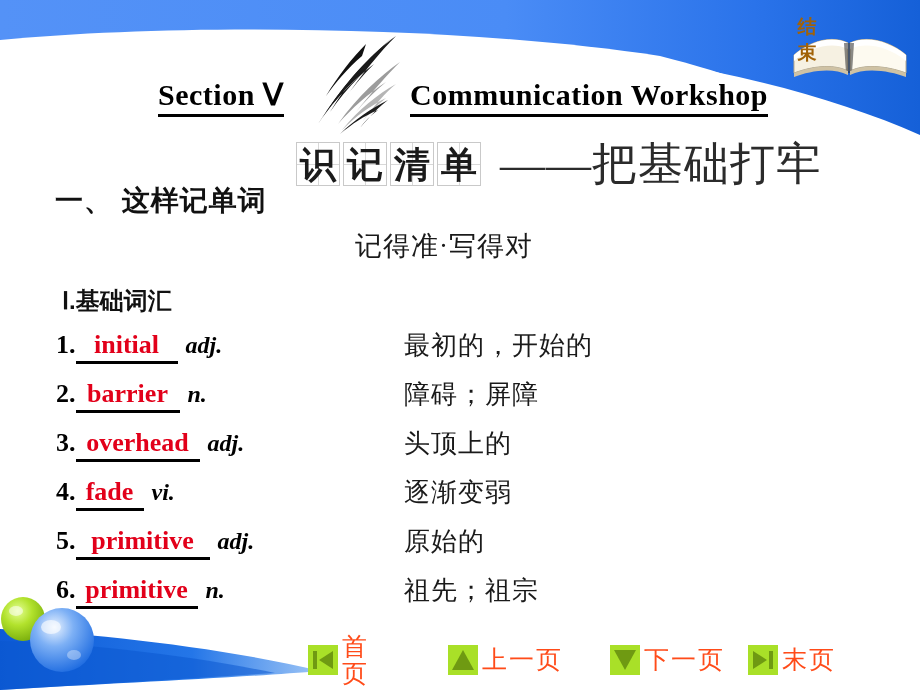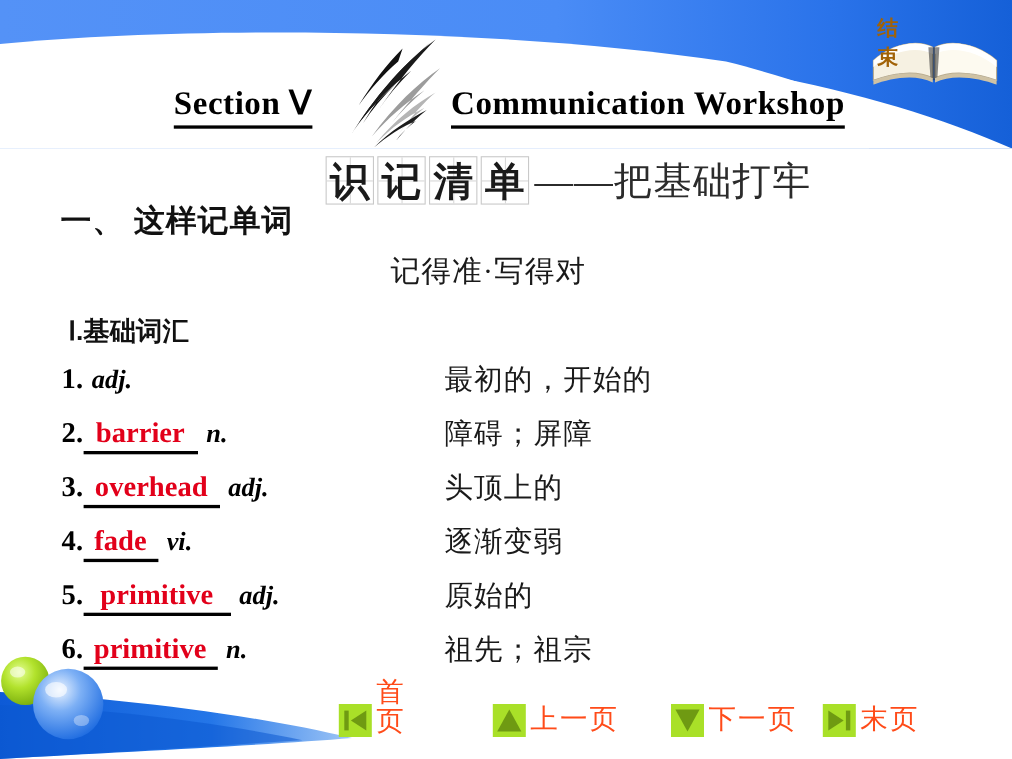--- a/index.html
+++ b/index.html
@@ -64,21 +64,21 @@
     content:"";position:absolute;left:0;top:50%;width:100%;
     border-top:1px solid #d8d8d8;
   }
   .grid-char:after{
     content:"";position:absolute;top:0;left:50%;height:100%;
     border-left:1px solid #d8d8d8;
   }
   .grid-char span{position:relative;z-index:2;}
   #heading-tail{
     font-family:"Liberation Serif", serif;
-    font-size:35px;color:#2b2b2b;white-space:nowrap;margin-left:2px;
+    font-size:45px;color:#2b2b2b;white-space:nowrap;margin-left:16px;
     letter-spacing:1px;
     text-align:center;
   }
 
   
   #sec-one{
     position:absolute;left:55px;top:182px;
     font-family:"Liberation Sans", sans-serif;
     font-weight:bold;font-size:28px;color:#111;white-space:nowrap;
     letter-spacing:1px;
@@ -122,22 +122,22 @@
   }
   .vmean{
     position:absolute;left:348px;top:-2px;
     font-family:"Liberation Serif", serif;
     font-size:26px;color:#1a1a1a;white-space:nowrap;letter-spacing:1px;
   }
 
   
   #navbar{position:absolute;left:0;top:626px;width:920px;height:64px;}
   .navitem{
-    position:absolute;top:0;height:44px;
-    display:flex;align-items:flex-end;cursor:pointer;white-space:nowrap;
+    position:absolute;top:12px;height:44px;
+    display:flex;align-items:center;cursor:pointer;white-space:nowrap;
   }
   .navbtn{
     width:30px;height:30px;background:#a9e028;
     display:flex;align-items:center;justify-content:center;
     flex:0 0 auto;
   }
   .navlabel{
     font-family:"Liberation Serif", serif;
     font-size:25px;color:#ff4b19;margin-left:4px;line-height:30px;
     letter-spacing:2px;
@@ -205,20 +205,21 @@
 
   <div id="sec-one">一、 这样记单词</div>
   <div id="subtitle">记得准·写得对</div>
   <div id="sec-basic">Ⅰ.基础词汇</div>
 
   <div id="vocab">
 
     <div class="vrow">
       <div class="vleft">
         <span class="vnum">1.</span>
+        <span class="vblank" style="min-width: 96px;">initial</span>
         <span class="vpos">adj.</span>
       </div>
       <div class="vmean">最初的，开始的</div>
     </div>
 
     <div class="vrow">
       <div class="vleft">
         <span class="vnum">2.</span>
         <span class="vblank" style="min-width: 98px;">barrier</span>
         <span class="vpos">n.</span>

